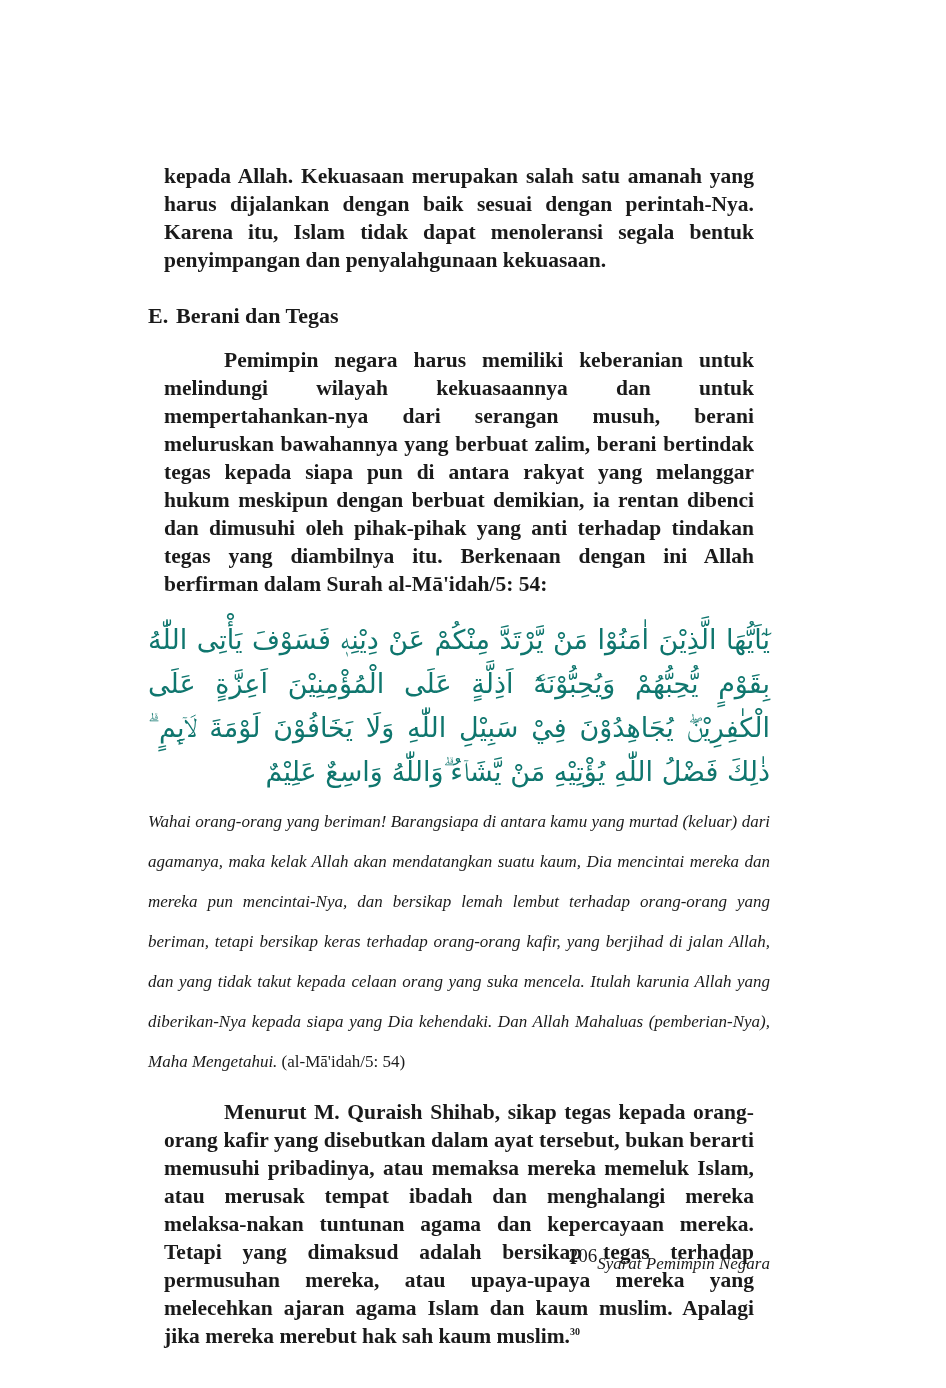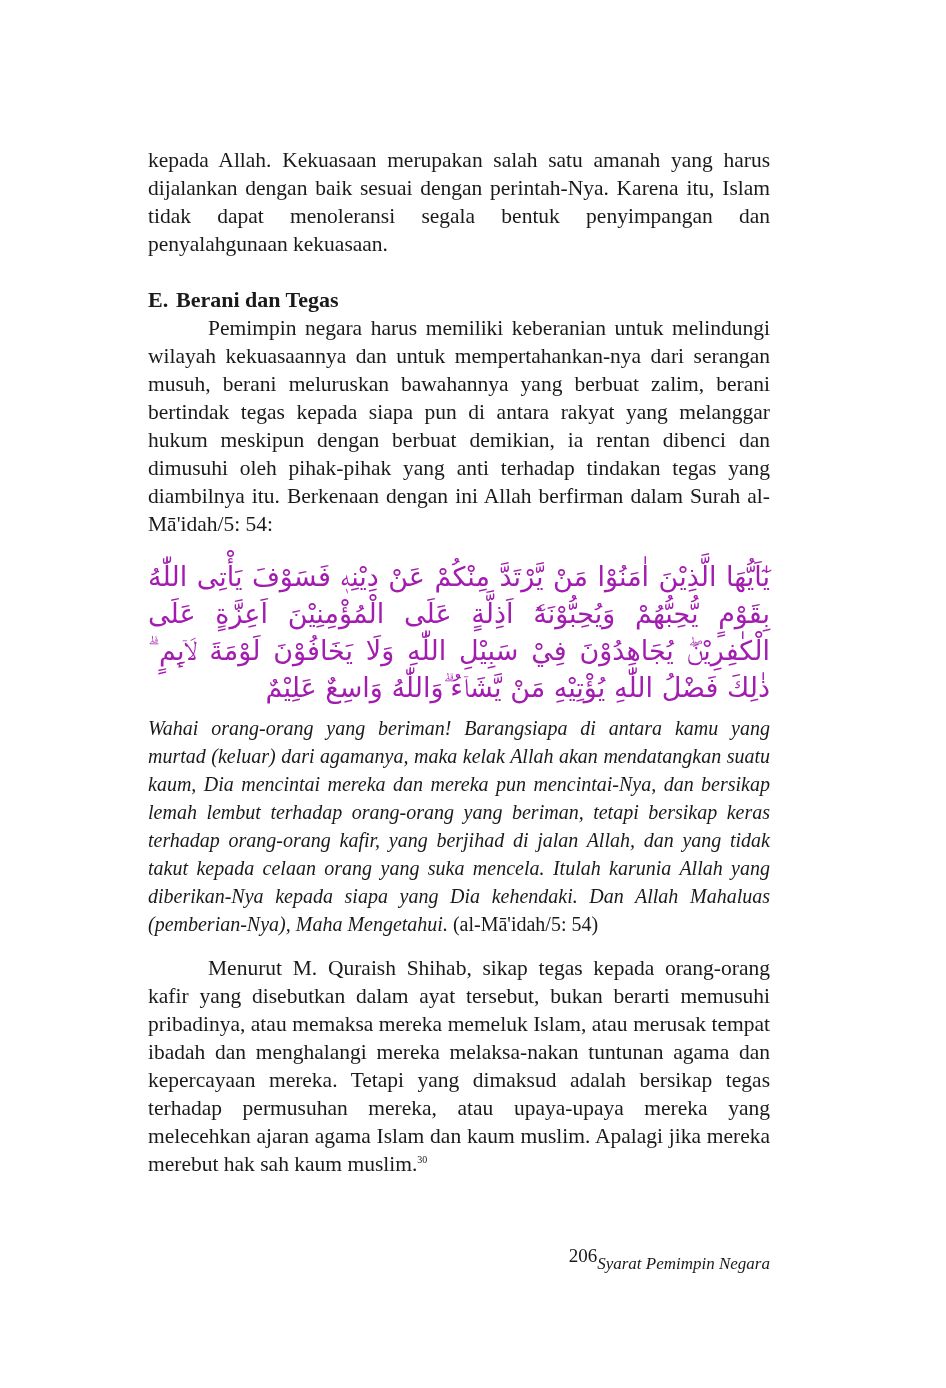--- a/index.html
+++ b/index.html
@@ -18,21 +18,22 @@
   .page {
     position: absolute;
     left: 148px;
     top: 146px;
     width: 622px;
   }
   .para {
     font-size: 21.5px;
     line-height: 28px;
     text-align: justify;
-    margin: 0;
+    margin: 16px;
+    font-weight: bold;
   }
   .para.indent {
     text-indent: 60px;
   }
   .para-1 {
     margin-bottom: 28px;
   }
   .heading {
     font-size: 22px;
     font-weight: bold;
@@ -42,28 +43,28 @@
   .heading .letter {
     display: inline-block;
     width: 28px;
   }
   .arabic {
     direction: rtl;
     text-align: justify;
     text-align-last: right;
     font-family: "DejaVu Sans", sans-serif;
     font-size: 27px;
-    line-height: 37px;
+    line-height: 44px;
     margin: 20px 0 8px 0;
-    color: #a21caf;
+    color: #0f766e;
   }
   .translation {
     font-style: italic;
-    font-size: 20px;
-    line-height: 28px;
+    font-size: 17px;
+    line-height: 40px;
     text-align: justify;
     margin: 0 0 16px 0;
   }
   .translation .ref {
     font-style: normal;
   }
   sup.footnote {
     font-size: 10px;
     vertical-align: super;
     line-height: 0;

